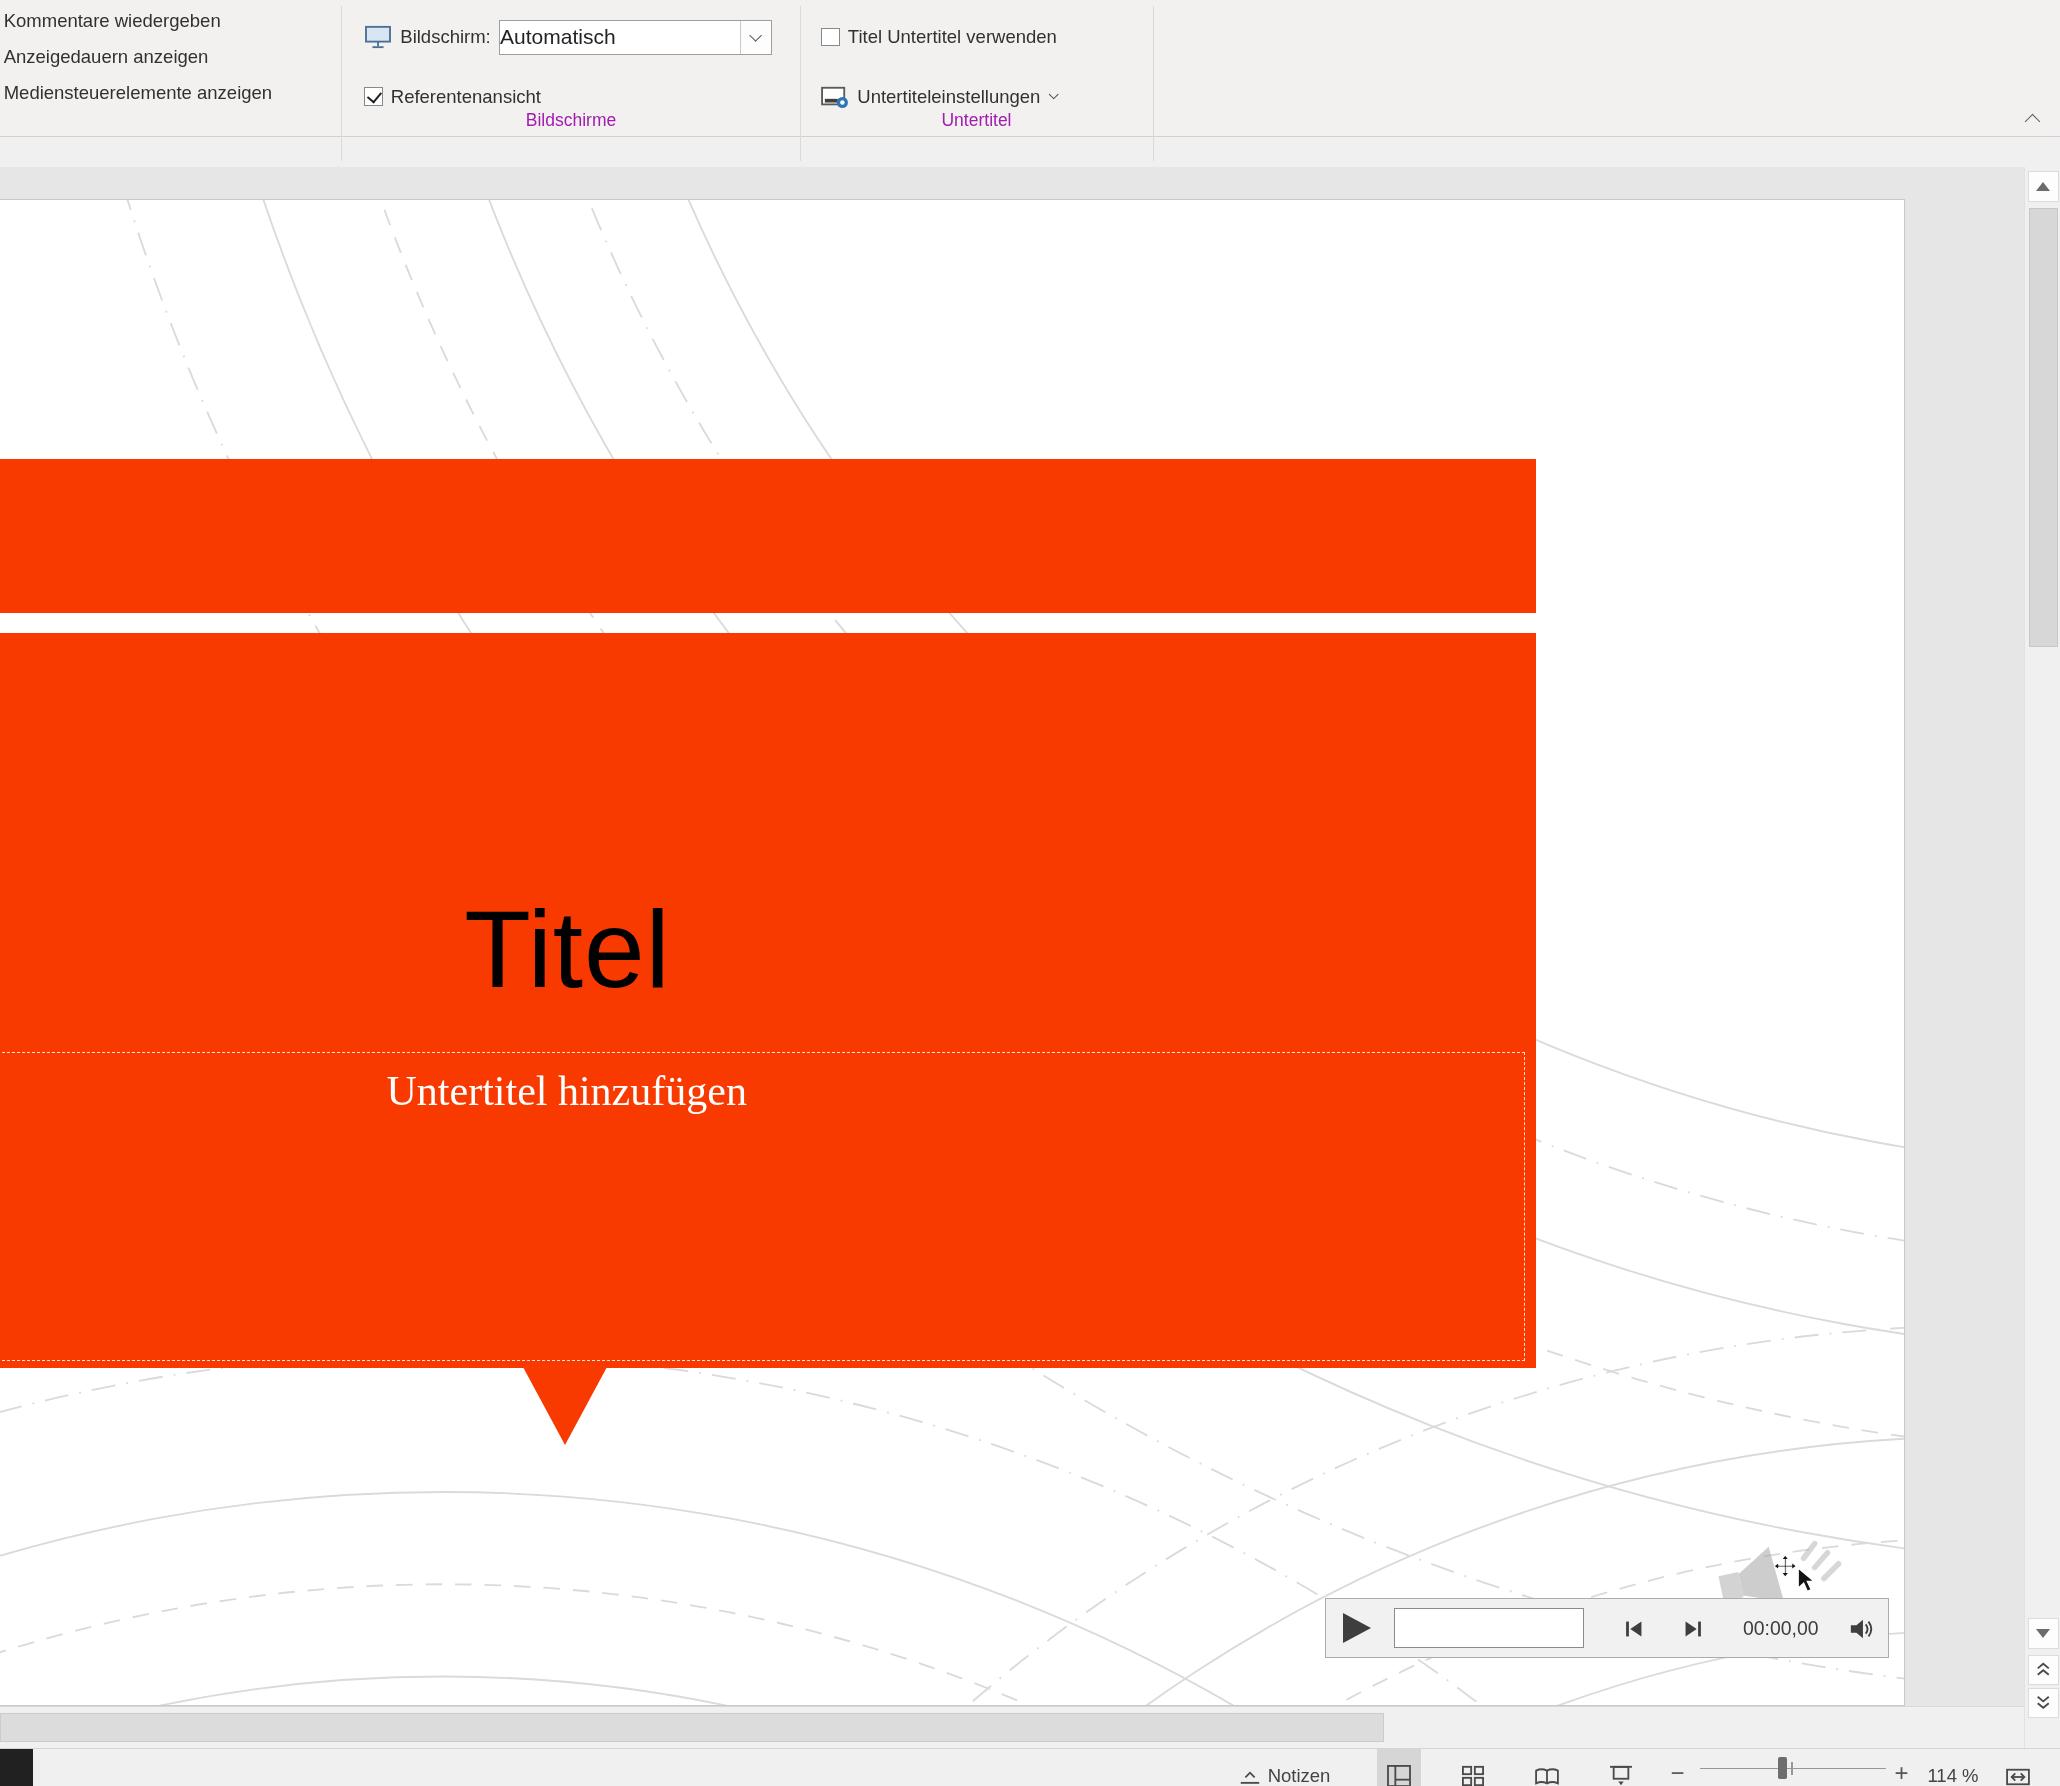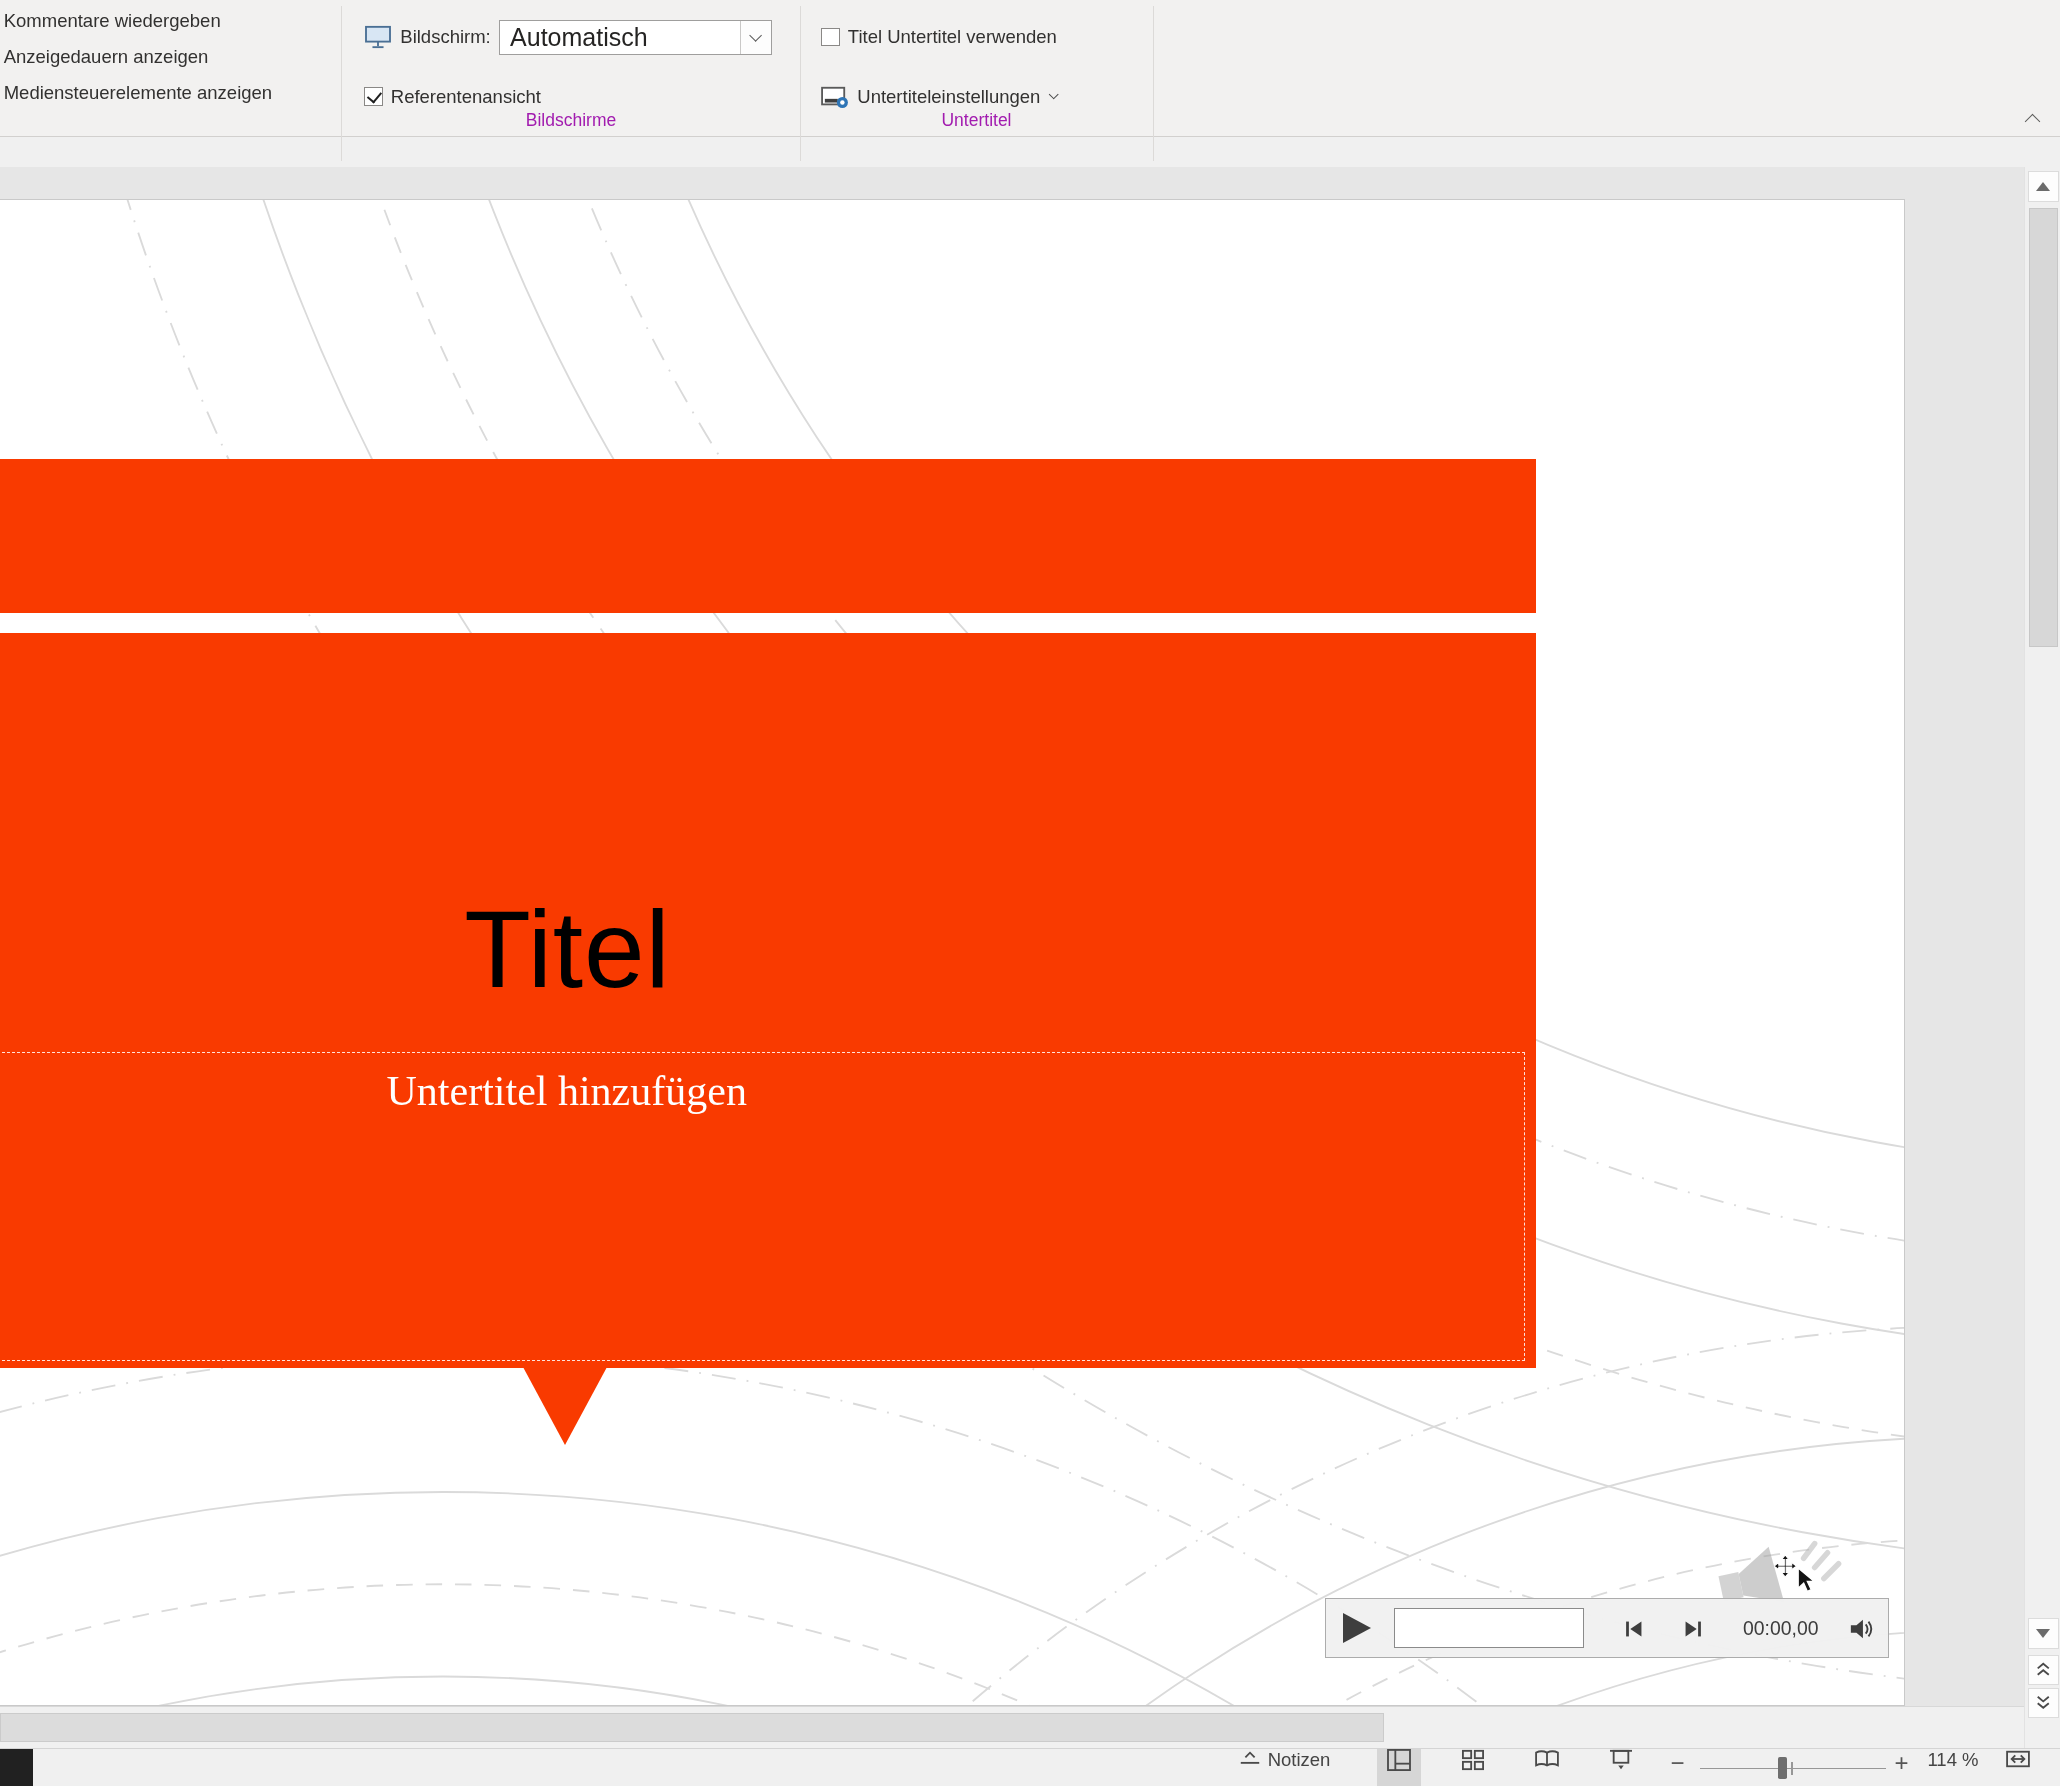--- a/index.html
+++ b/index.html
@@ -7,21 +7,21 @@
     font-family:"Liberation Sans",sans-serif;color:#323130;position:relative}
 
   
   .ribbon{position:absolute;left:0;top:0;width:2061px;height:137px;background:#f2f1f0;
     border-bottom:0.9px solid #d2d0ce}
   .setup-labels{position:absolute;left:3.7px;top:10px;display:flex;flex-direction:column;gap:14px;font-size:18.5px}
   .vsep{position:absolute;top:5.5px;height:155px;width:0.9px;background:#dcdad8}
   .group-label{position:absolute;bottom:4.6px;text-align:center;font-size:17.5px;color:#a21caf}
   .ribbon-row{position:absolute;display:flex;align-items:center;gap:8.3px;font-size:18.5px;height:37px}
   .combo{width:273px;height:35px;background:#fff;border:0.9px solid #9f9e9d;display:flex;align-items:center}
-  .combo .val{flex:1;padding-left:10px;font-size:25px;color:#252423}
+  .combo .val{flex:1;font-size:21px;color:#252423}
   .combo-btn{width:31px;height:100%;border-left:0.9px solid #c9c8c7;background:#fdfdfd;
     display:flex;align-items:center;justify-content:center}
   .chev{width:9.2px;height:9.2px;border-right:1.8px solid #5a5a5a;border-bottom:1.8px solid #5a5a5a;
     transform:rotate(45deg);margin-top:-3.7px}
   .chev-sm{width:7.4px;height:7.4px;border-right:1.8px solid #4a4a4a;border-bottom:1.8px solid #4a4a4a;
     transform:rotate(45deg);margin-top:-2.8px;margin-left:1.8px}
   .checkbox{width:18.5px;height:18.5px;min-width:18.5px;background:#fff;border:0.9px solid #8a8886;position:relative}
   .checkbox.checked::after{content:"";position:absolute;left:4.6px;top:0.9px;width:6.5px;height:11px;
     border-right:2.8px solid #1f1f1f;border-bottom:2.8px solid #1f1f1f;transform:rotate(40deg)}
   .collapse-btn{position:absolute;right:14.8px;bottom:5.5px;width:28px;height:24px;
@@ -69,21 +69,21 @@
     border-top:9.2px solid #6b6b6b}
   .vthumb{position:absolute;left:3.7px;top:41px;width:29.5px;height:439px;background:#d7d7d7;border:0.9px solid #c7c7c7}
   .hscroll{position:absolute;left:0;top:1706px;width:2024px;height:42px;background:#f0f0f0;
     border-top:0.9px solid #d8d8d8}
   .hthumb{position:absolute;left:0;top:5.5px;width:1384px;height:29.5px;background:#dcdcdc;border:0.9px solid #cbcbcb}
 
   
   .statusbar{position:absolute;left:0;top:1748px;width:2061px;height:39px;background:#f0f0f0;
     border-top:0.9px solid #d4d4d4;font-size:18.5px;color:#444}
   .sb-corner{position:absolute;left:0;top:0;width:33px;height:100%;background:#212121}
-  .sb-item{position:absolute;top:0;height:100%;display:flex;align-items:flex-start;justify-content:center;gap:6px}
+  .sb-item{position:absolute;top:0;height:100%;display:flex;align-items:flex-end;justify-content:center;gap:6px}
   .view-btn{width:44px}
   .view-btn.selected{background:#d6d6d6}
   .zoom-track{position:absolute;left:1700px;top:18.5px;width:186px;height:1.8px;background:#979797}
   .zoom-tick{position:absolute;left:1791px;top:13px;width:1.8px;height:13px;background:#979797}
   .zoom-thumb{position:absolute;left:1778px;top:8.3px;width:9.2px;height:22px;background:#6e6e6e;border-radius:1.8px}
   .zoom-sign{font-size:24px;color:#555}
   svg .ln{stroke:#4a4a4a;stroke-width:2;fill:none}
 </style>
 </head>
 <body>

